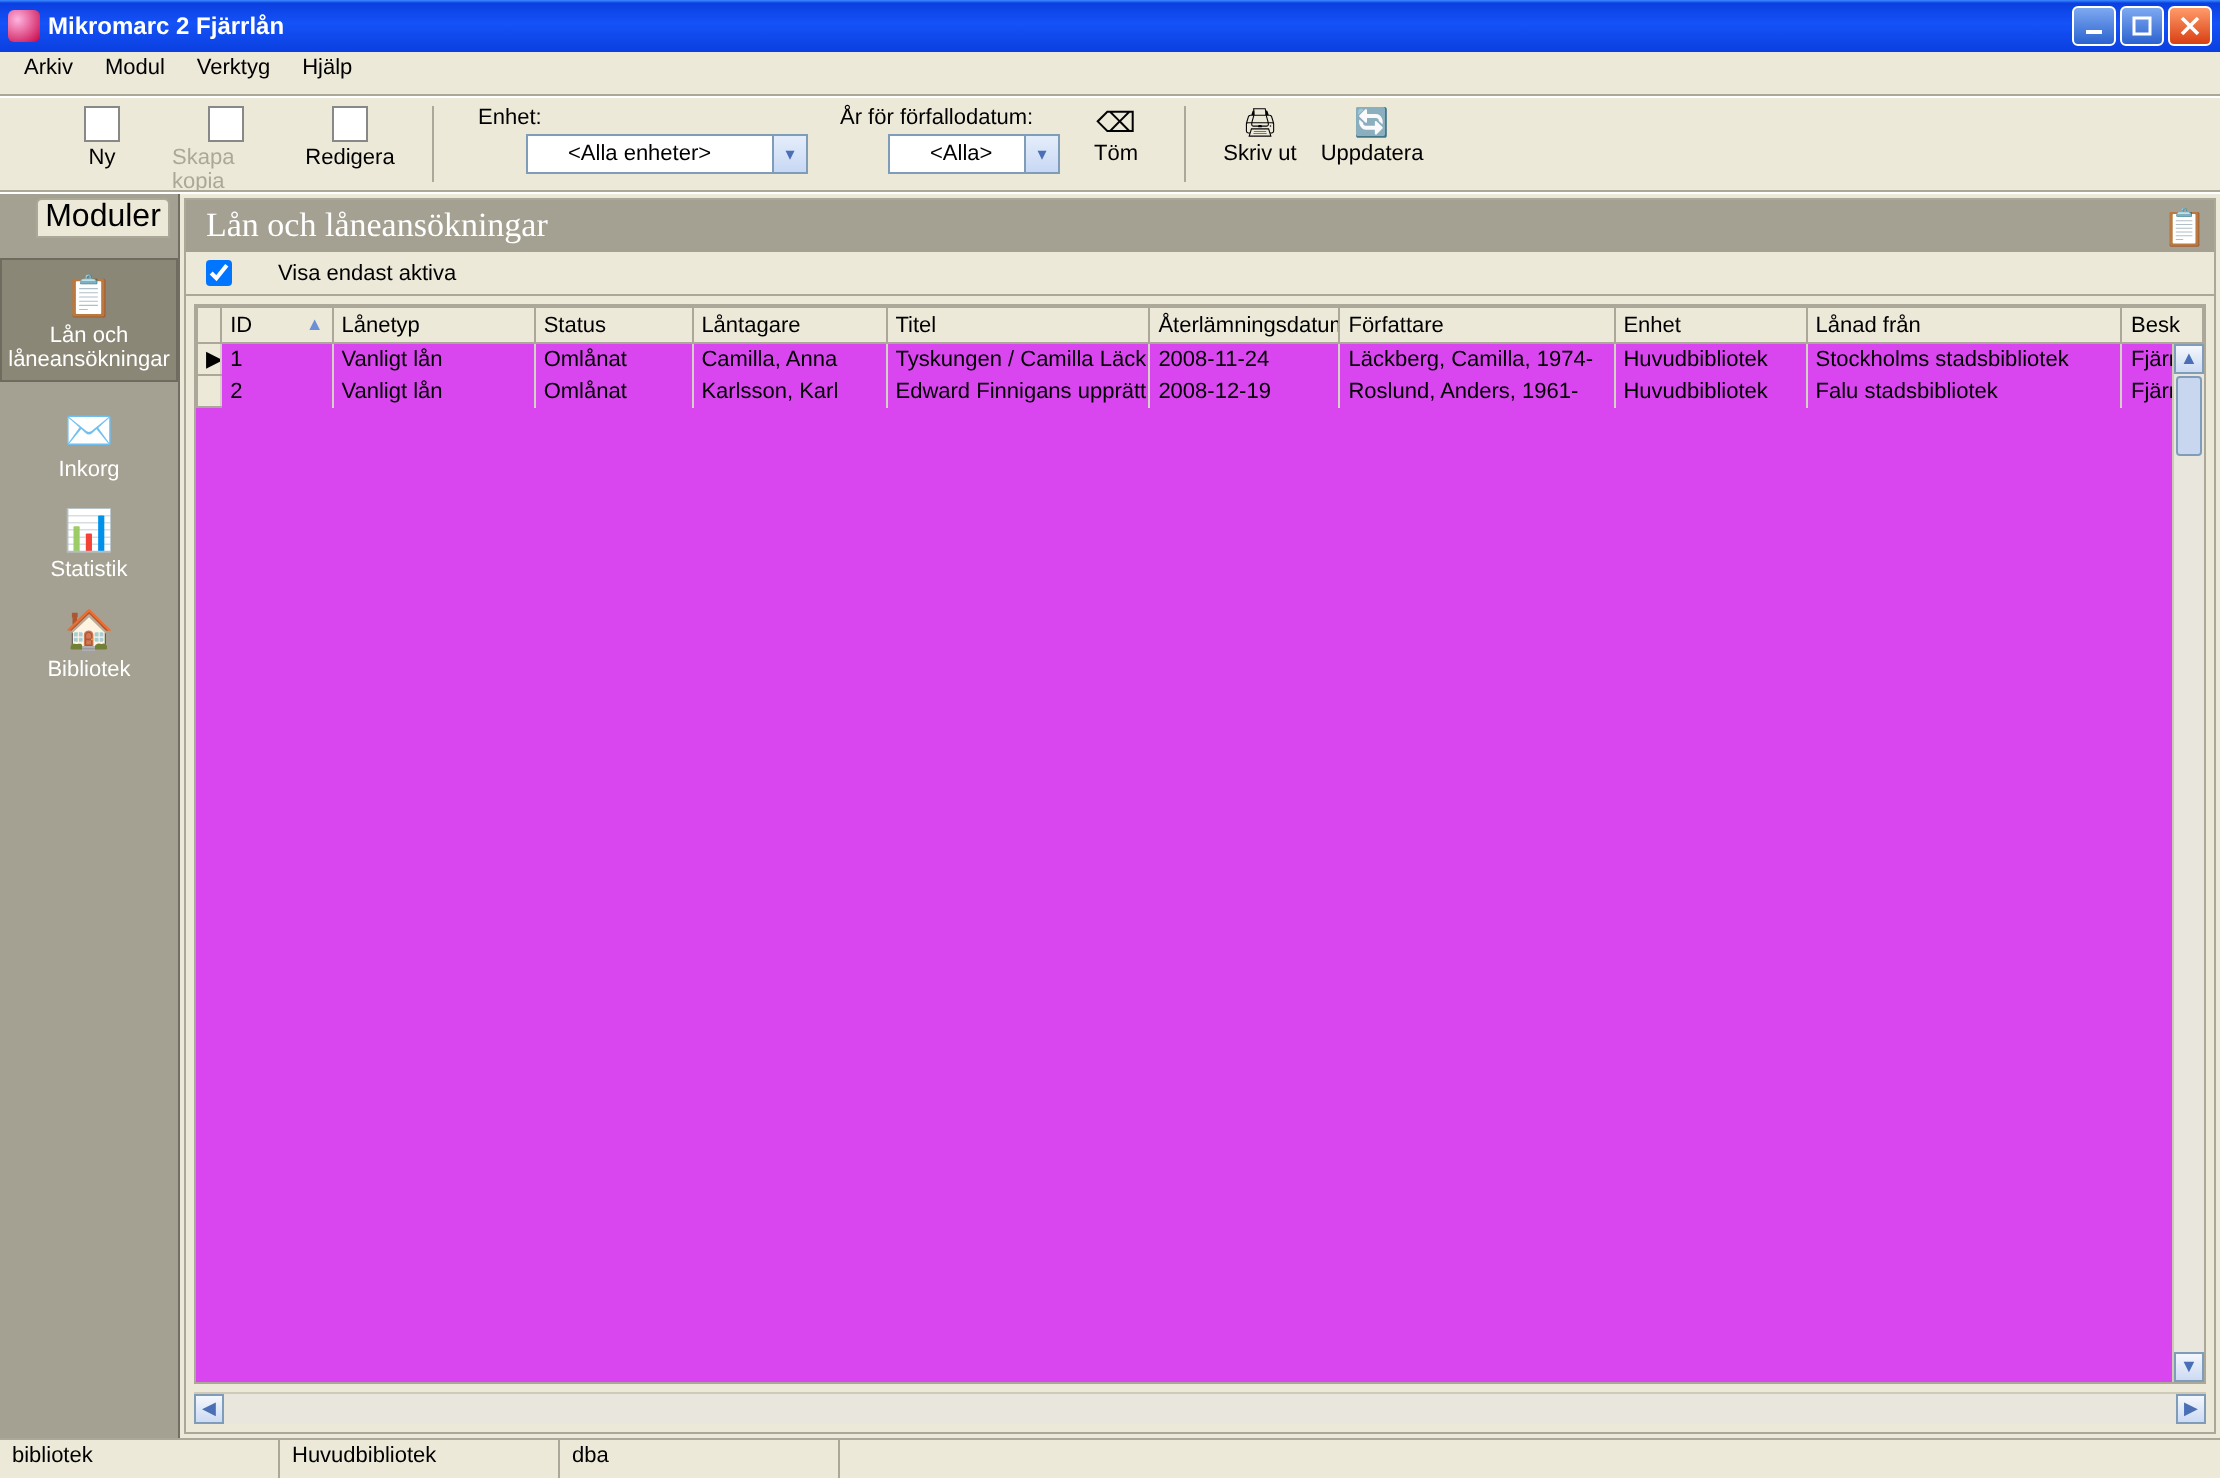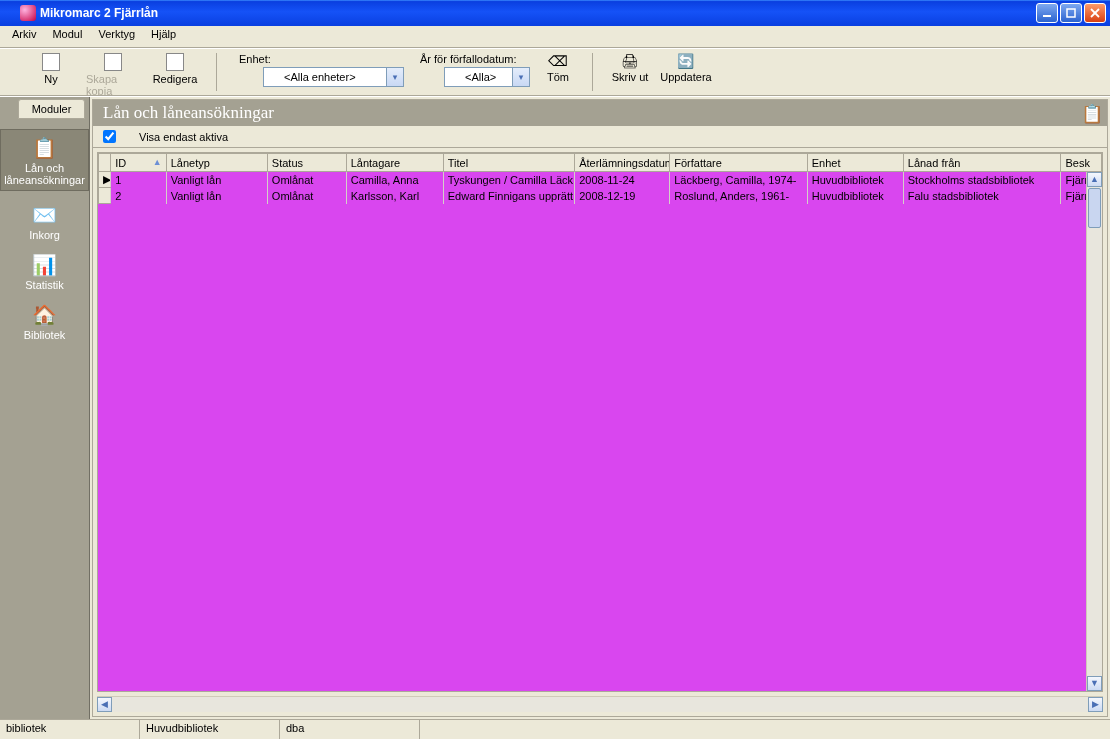--- a/index.html
+++ b/index.html
@@ -16,21 +16,21 @@
   }
   
   .titlebar {
     height: 26px;
     background: linear-gradient(to bottom, #3c8cff 0%, #0a3fe0 6%, #1552f7 45%, #0a3fe0 100%);
     display: flex;
     align-items: center;
     color: #fff;
     font-weight: bold;
     font-size: 12px;
-    padding-left: 20px;
+    padding-left: 4px;
   }
   .titlebar .appicon {
     width: 16px; height: 16px;
     margin-right: 4px;
     display:inline-block;
     background: radial-gradient(circle at 30% 30%, #ffb3e0, #c70044);
     border-radius: 3px;
   }
   .titlebar .spacer { flex:1; }
   .winbtns { display:flex; gap:2px; margin-right:4px; }
@@ -131,21 +131,21 @@
   }
   .leftpanel .tab {
     height:20px;
     background:#ece9d8;
     border:1px solid #aca899;
     border-radius:3px 3px 0 0;
     margin:2px 4px 0 18px;
     text-align:center;
     line-height:18px;
     color:#000;
-    font-size:11px;
+    font-size:16px;
   }
   .moduleitem {
     display:flex;
     flex-direction:column;
     align-items:center;
     color:#fff;
     font-size:11px;
     text-align:center;
     margin-top:10px;
     padding:0 2px;

